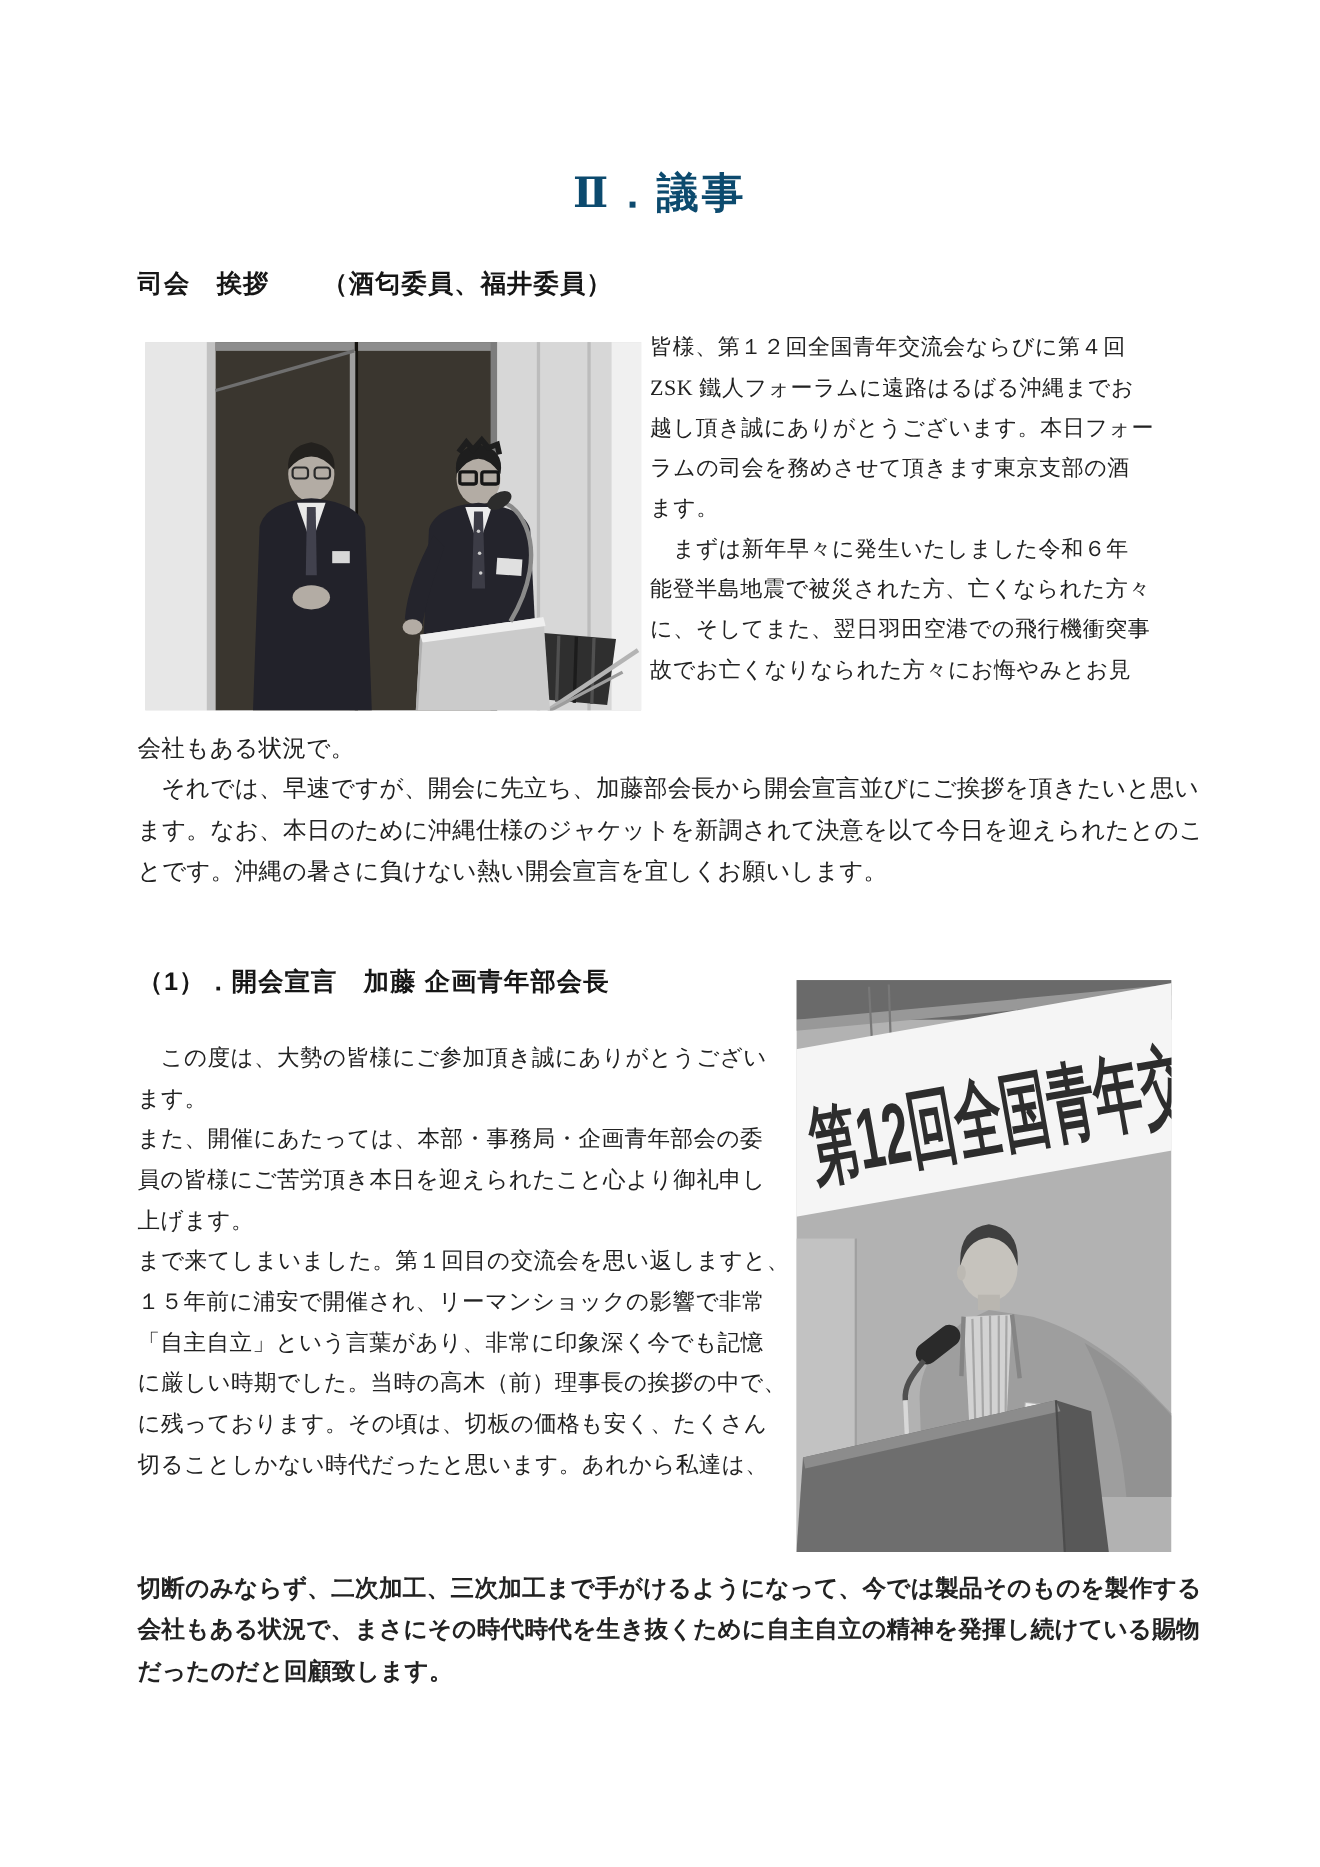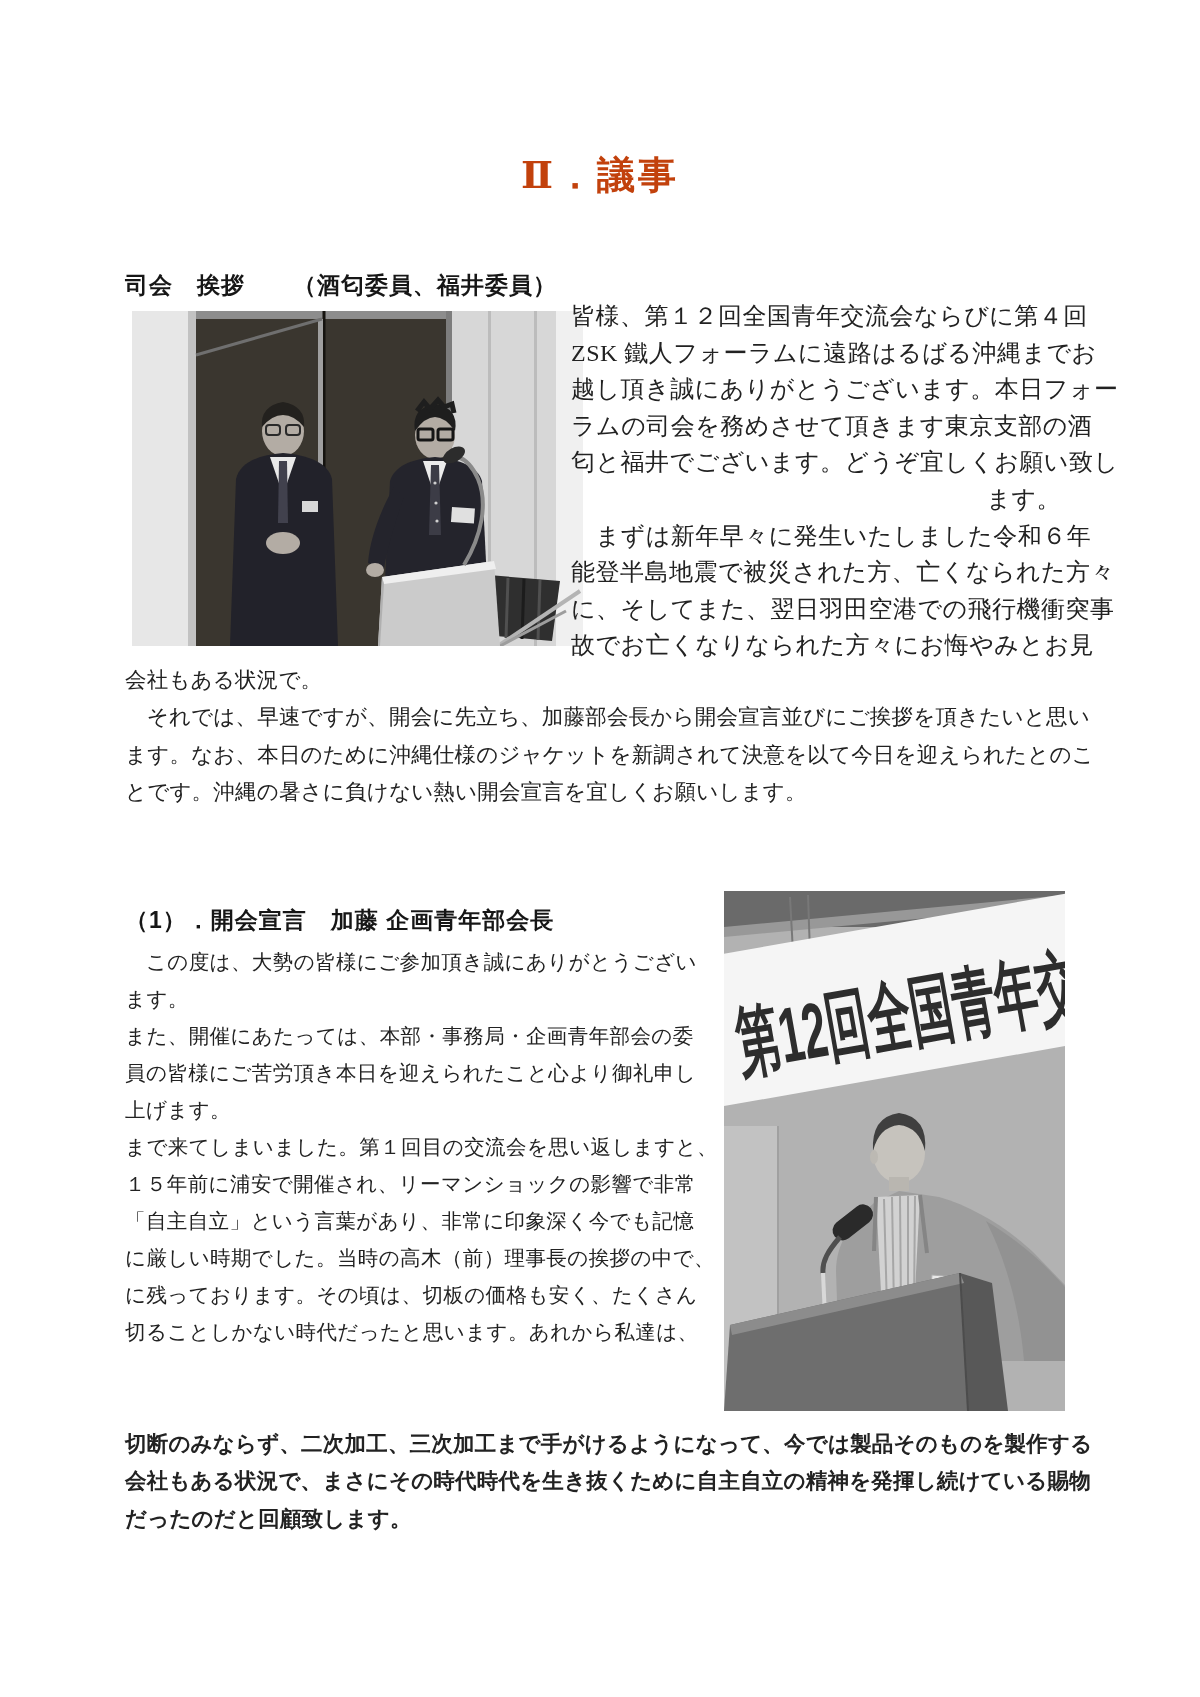--- a/index.html
+++ b/index.html
@@ -10,38 +10,37 @@
     background:#ffffff;
     font-family:"Liberation Serif","DejaVu Serif",serif;
     color:#222222;
     overflow:hidden;
   }
   .title {
     position:absolute; left:0; right:0; top:150px;
     text-align:center;
     font-size:38px; font-weight:bold;
     letter-spacing:3px;
-    color:#c2410c;
+    color:#0c4a6e;
   }
   .heading {
     position:absolute;
     font-family:"Liberation Sans","DejaVu Sans",sans-serif;
     font-size:23px; font-weight:bold;
     color:#161616;
     letter-spacing:1px;
     white-space:pre;
-    margin-top:28px;
   }
   .h1 { left:125px; top:242px; }
   .h2 { left:125px; top:877px; }
   .col { position:absolute; }
   .col .line { white-space:pre; }
   .s1col {
-    left:571px; top:298px; width:490px;
-    font-size:24px; line-height:36.6px; letter-spacing:0.5px;text-align:right;
+    left:591px; top:298px; width:490px;
+    font-size:20px; line-height:36.6px; letter-spacing:0.5px;
   }
   .s1full {
     left:125px; top:662px; width:960px;
     font-size:21.5px; line-height:37.4px; letter-spacing:0.2px;
   }
   .s2col {
     left:125px; top:944px; width:595px;
     font-size:20.5px; line-height:37px; letter-spacing:0.4px;
   }
   .s2full {
@@ -123,21 +122,20 @@
       <path d="M 332,254 C 350,224 356,192 346,168 C 340,154 332,148 326,146" fill="none" stroke="#8a8a8a" stroke-width="4"></path>
       <ellipse cx="322" cy="144" rx="12" ry="7" fill="#2c2c2c" transform="rotate(-30 322 144)"></ellipse>
     </svg>
   </figure>
 
   <div class="col s1col">
     <div class="line">皆様、第１２回全国青年交流会ならびに第４回</div>
     <div class="line">ZSK 鐵人フォーラムに遠路はるばる沖縄までお</div>
     <div class="line">越し頂き誠にありがとうございます。本日フォー</div>
     <div class="line">ラムの司会を務めさせて頂きます東京支部の酒</div>
-    <div class="line">匂と福井でございます。どうぞ宜しくお願い致し</div>
     <div class="line">ます。</div>
     <div class="line">　まずは新年早々に発生いたしました令和６年</div>
     <div class="line">能登半島地震で被災された方、亡くなられた方々</div>
     <div class="line">に、そしてまた、翌日羽田空港での飛行機衝突事</div>
     <div class="line">故でお亡くなりなられた方々にお悔やみとお見</div>
   </div>
 
   <div class="col s1full">
     <div class="line">会社もある状況で。</div>
     <div class="line">　それでは、早速ですが、開会に先立ち、加藤部会長から開会宣言並びにご挨拶を頂きたいと思い</div>

